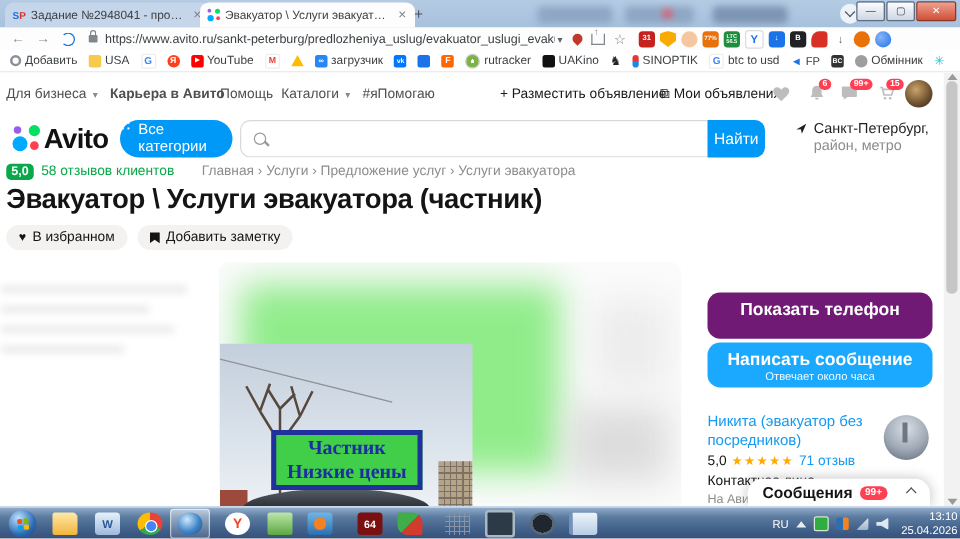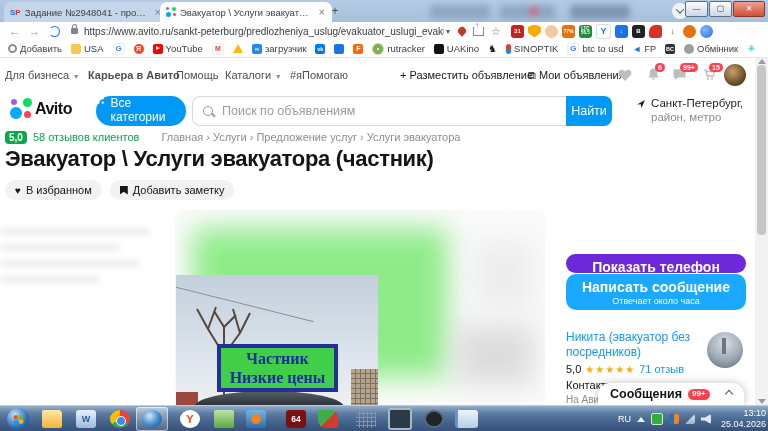--- a/index.html
+++ b/index.html
@@ -93,21 +93,21 @@
   .badge{position:absolute;background:#ff4053;color:#fff;border-radius:7px;font-size:7px;font-weight:bold;padding:1px 3px;line-height:1;}
   .avatar{border-radius:50%;background:radial-gradient(circle at 40% 35%,#c9a36a,#6b4f2d 60%,#2e2417);}
   
   .logo{position:absolute;left:10px;top:40px;display:flex;align-items:center;}
   .logo-dots{position:relative;width:22px;height:22px;}
   .logo-dots i{position:absolute;border-radius:50%;}
   .logo-dots .p{width:6px;height:6px;background:#965eeb;left:1px;top:1px;}
   .logo-dots .b{width:12px;height:12px;background:#0af;left:0;bottom:1px;}
   .logo-dots .g{width:9px;height:9px;background:#04e061;right:0;top:0;}
   .logo-dots .r{width:7px;height:7px;background:#ff4053;right:1px;bottom:2px;}
-  .logo-text{font-size:16px;font-weight:bold;color:#111;margin-left:3px;letter-spacing:-.5px;}
+  .logo-text{font-size:22px;font-weight:bold;color:#111;margin-left:3px;letter-spacing:-.5px;}
   .btn-cats{position:absolute;left:96px;top:38px;width:90px;height:30px;background:#0099f7;border-radius:15px;color:#fff;font-size:12px;display:flex;align-items:flex-start;justify-content:center;gap:6px;}
   .icon-grid{width:9px;height:9px;background-image:radial-gradient(#fff 1px,transparent 1.2px);background-size:4.5px 4.5px;background-position:0 0;}
   .searchbox{position:absolute;left:192px;top:38px;width:374px;height:30px;border:1.5px solid #d9d9d9;border-right:none;border-radius:8px 0 0 8px;box-sizing:border-box;background:#fff;display:flex;align-items:center;}
   .mag{width:8px;height:8px;border:1.6px solid #9a9a9a;border-radius:50%;position:relative;margin:0 7px 0 10px;}
   .mag::after{content:"";position:absolute;width:5px;height:1.6px;background:#9a9a9a;transform:rotate(45deg);right:-4px;bottom:-1px;}
   .searchbox input{border:none;outline:none;flex:1;font-size:12.5px;font-family:"Liberation Sans",sans-serif;color:#333;}
   .searchbox input::placeholder{color:#9b9b9b;}
   .btn-find{position:absolute;left:566px;top:38px;width:46px;height:30px;background:#0099f7;border-radius:0 8px 8px 0;color:#fff;font-size:12.5px;display:flex;align-items:center;justify-content:center;}
   .loc{position:absolute;left:636px;top:38px;font-size:11.5px;line-height:14px;color:#1f1f1f;display:flex;gap:5px;}
   .loc .l2{color:#8c8c8c;}
@@ -130,21 +130,21 @@
   .leftblur i{position:absolute;background:#ededed;border-radius:4px;filter:blur(3px);}
   .gallery{position:absolute;left:175px;top:152px;width:370px;height:195px;background:#fbfbfc;overflow:hidden;border-radius:8px 8px 0 0;}
   .gblob{position:absolute;filter:blur(14px);}
   .photo{position:absolute;left:1px;top:65px;width:202px;height:130px;background:linear-gradient(#c3cfdc,#dfe6ee 70%,#eef1f5);overflow:hidden;}
   .wire{position:absolute;left:-10px;top:28px;width:150px;height:1px;background:#8b8f96;transform:rotate(14deg);}
   .bldg{position:absolute;right:0;bottom:0;width:27px;height:36px;background:#b4a489;background-image:repeating-linear-gradient(#0000 0 4px,#7d7163 4px 5px),repeating-linear-gradient(90deg,#0000 0 4px,#7d7163 4px 5px);}
   .redb{position:absolute;left:0;bottom:0;width:22px;height:13px;background:#9c4a3c;}
   .carroof{position:absolute;left:18px;bottom:-4px;width:150px;height:18px;background:linear-gradient(#585f68,#23272c);border-radius:50% 50% 0 0/90% 90% 0 0;}
   .sign{position:absolute;left:41px;top:69px;width:121px;height:48px;background:#41cf4a;border:4px solid #22309c;box-sizing:border-box;display:flex;flex-direction:column;align-items:center;justify-content:center;font-family:"Liberation Serif",serif;font-weight:bold;color:#1c2f9e;font-size:16px;line-height:19px;}
   
-  .btn-phone{position:absolute;left:566px;top:176px;width:180px;height:19px;background:#6d28d9;border-radius:10px;color:#fff;text-align:center;margin-top:20px;}
+  .btn-phone{position:absolute;left:566px;top:176px;width:180px;height:37px;background:#701a75;border-radius:10px;color:#fff;text-align:center;}
   .btn-msg{position:absolute;left:566px;top:216px;width:180px;height:36px;background:#1aa9ff;border-radius:10px;color:#fff;text-align:center;}
   .btn-big{font-size:14px;font-weight:bold;margin-top:5px;}
   .btn-sub{font-size:9px;opacity:.95;margin-top:1px;}
   .seller{position:absolute;left:566px;top:272px;width:180px;font-size:11px;}
   .s-name{color:#1599f2;font-size:12px;line-height:15px;width:130px;}
   .s-rate{margin-top:3px;display:flex;gap:4px;align-items:center;}
   .stars{color:#ffaa00;font-size:10px;letter-spacing:1px;}
   .s-rev{color:#1599f2;}
   .s-role{margin-top:4px;color:#141414;}
   .s-since{margin-top:3px;color:#8d8d8d;font-size:10px;}
@@ -379,21 +379,20 @@
           <i class="r"></i>
         </span>
       <span class="logo-text">Avito</span>
     </div>
     <div class="btn-cats">
       <span class="icon-grid"></span>
       <span>Все категории</span>
     </div>
     <div class="searchbox">
       <span class="mag"></span>
-      <input type="text" placeholder="Поиск по объявлениям" style="">
     </div>
     <div class="btn-find">Найти</div>
     <div class="loc">
       <span class="nav-cursor">
         <svg width="10" height="10" viewBox="0 0 20 20">
             <path d="M2 11L18 2l-7 16-1.6-7.4L2 11z" fill="#1f1f1f"></path>
           </svg>
       </span>
       <span><span>Санкт-Петербург,</span><br><span class="l2">район, метро</span></span>
     </div>

